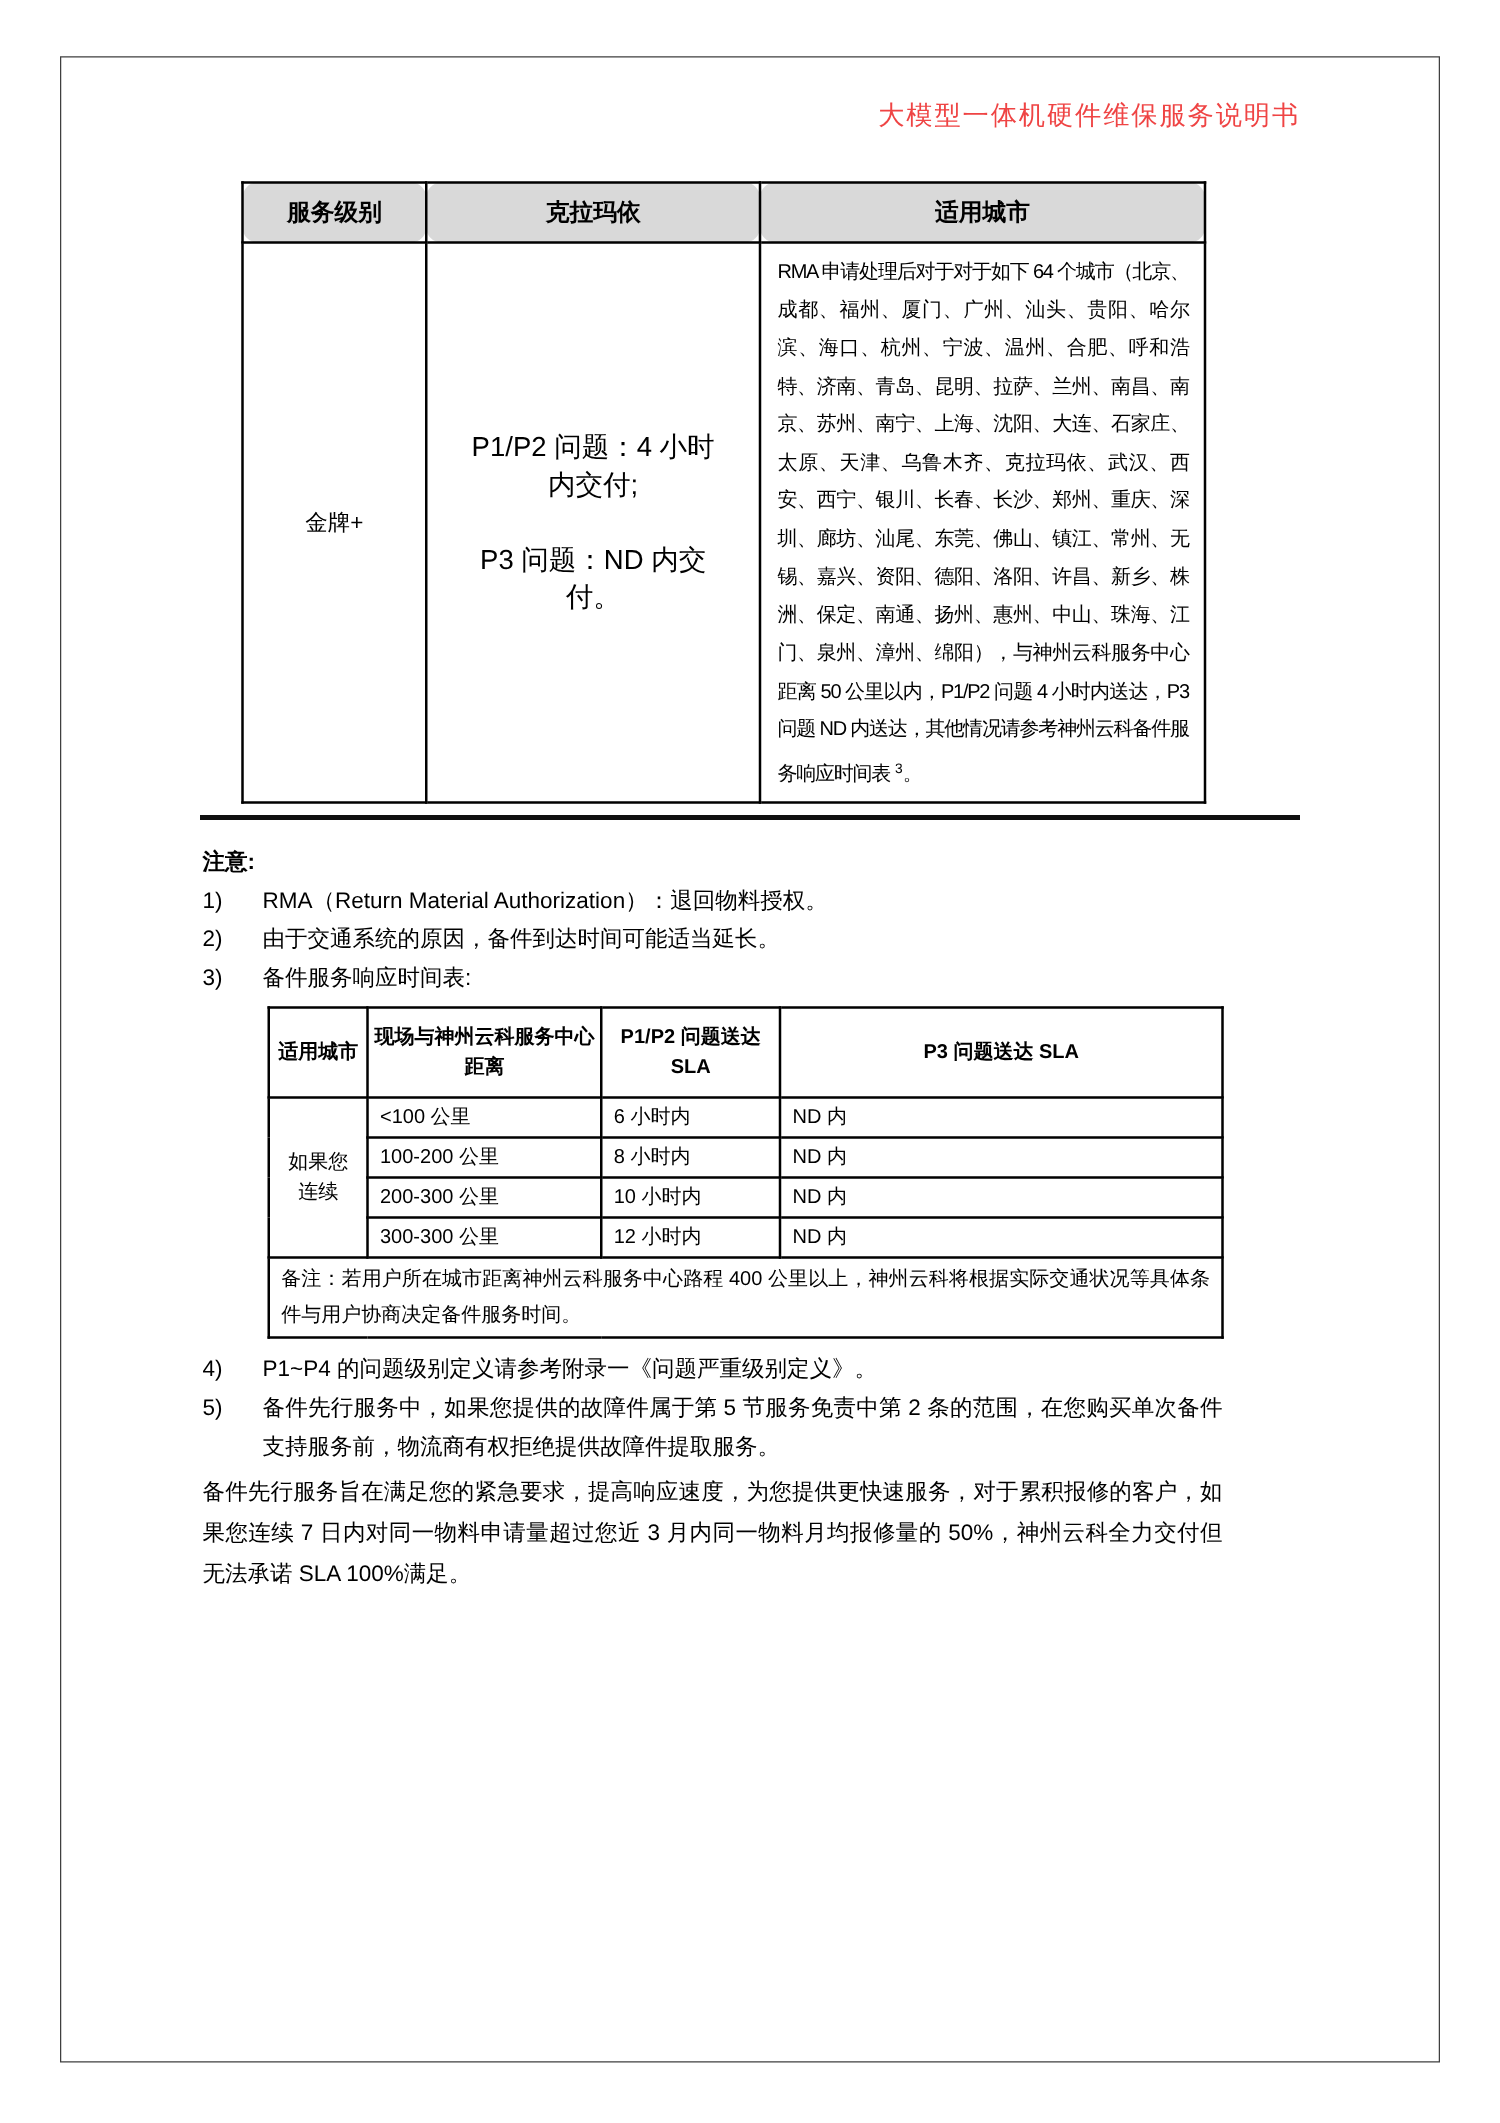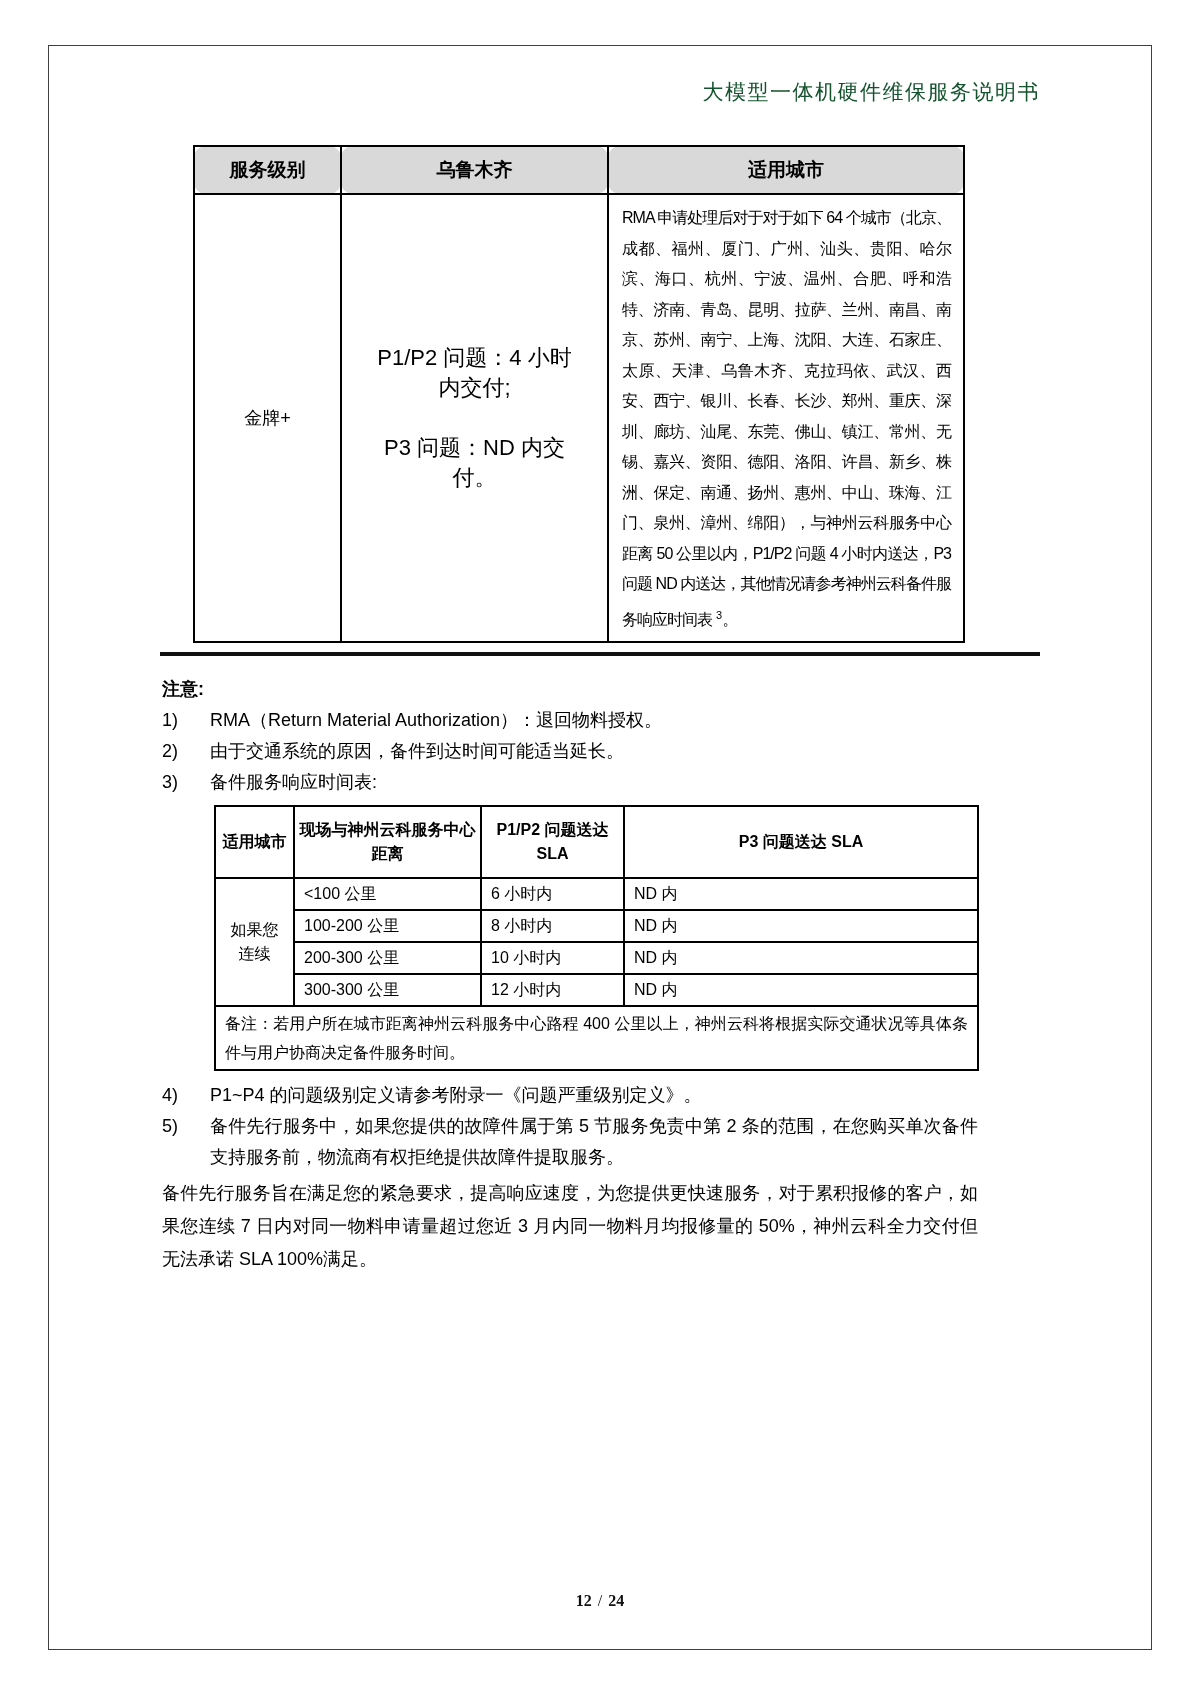--- a/index.html
+++ b/index.html
@@ -17,21 +17,21 @@
     left: 48px; top: 45px;
     width: 1104px; height: 1605px;
     border: 1px solid #3f3f3f;
   }
   .doc-header {
     position: absolute;
     top: 78px; right: 160px;
     font-family: "Liberation Serif", serif;
     font-size: 21px;
     letter-spacing: 1.5px;
-    color: #14532d;
+    color: #ef4444;
   }
   
   .main-table {
     position: absolute;
     left: 193px; top: 145px;
     width: 770px;
     border-collapse: collapse;
     table-layout: fixed;
   }
   .main-table col.c1 { width: 147px; }
@@ -145,21 +145,21 @@
 
   <table class="main-table">
     <colgroup>
         <col class="c1">
         <col class="c2">
         <col class="c3">
       </colgroup>
     <thead>
       <tr>
         <th>服务级别</th>
-        <th>乌鲁木齐</th>
+        <th>克拉玛依</th>
         <th>适用城市</th>
       </tr>
     </thead>
     <tbody>
       <tr>
         <td class="level-cell">金牌+</td>
         <td class="resp-cell">
           <div>P1/P2 问题：4 小时内交付;</div>
           <div class="resp-gap"></div>
           <div>P3 问题：ND 内交付。</div>
@@ -235,17 +235,14 @@
       <span class="note-text">P1~P4 的问题级别定义请参考附录一《问题严重级别定义》。</span>
     </div>
     <div class="note-item">
       <span class="note-num">5)</span>
       <span class="note-text">备件先行服务中，如果您提供的故障件属于第 5 节服务免责中第 2 条的范围，在您购买单次备件支持服务前，物流商有权拒绝提供故障件提取服务。</span>
     </div>
 
     <p class="closing">备件先行服务旨在满足您的紧急要求，提高响应速度，为您提供更快速服务，对于累积报修的客户，如果您连续 7 日内对同一物料申请量超过您近 3 月内同一物料月均报修量的 50%，神州云科全力交付但无法承诺 SLA 100%满足。</p>
   </div>
 
-  <div class="footer">
-    <b>12</b><span class="sep">/</span><b>24</b>
-  </div>
 
 </div>
 
 </body></html>

